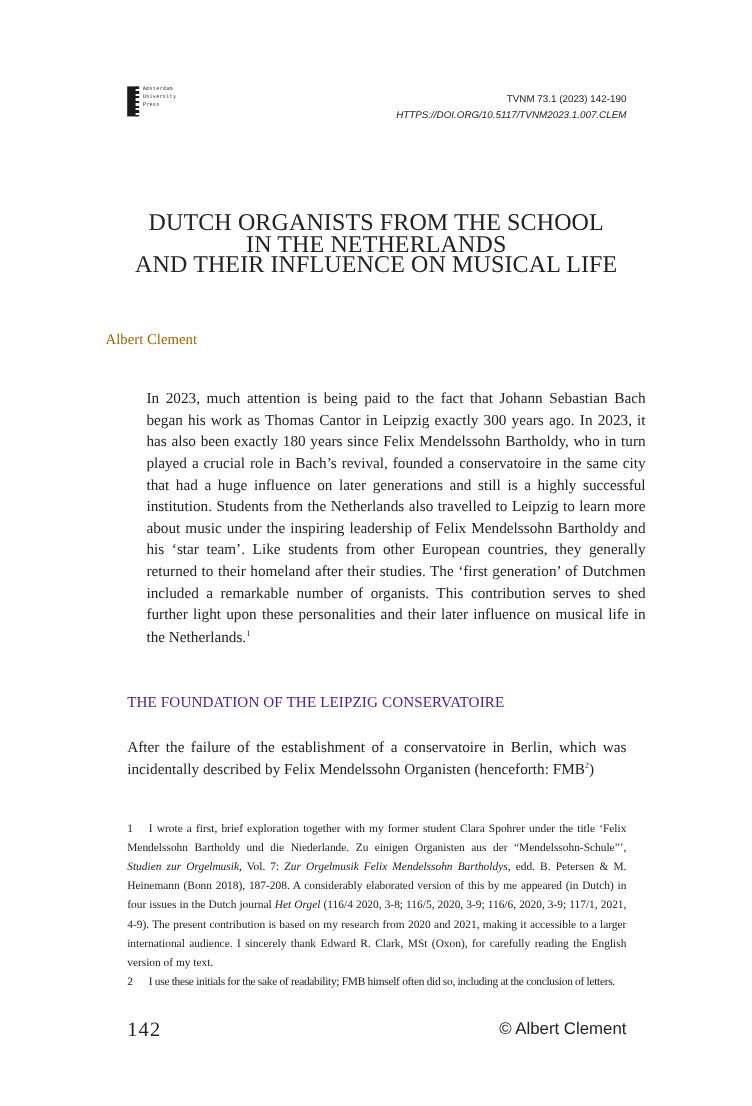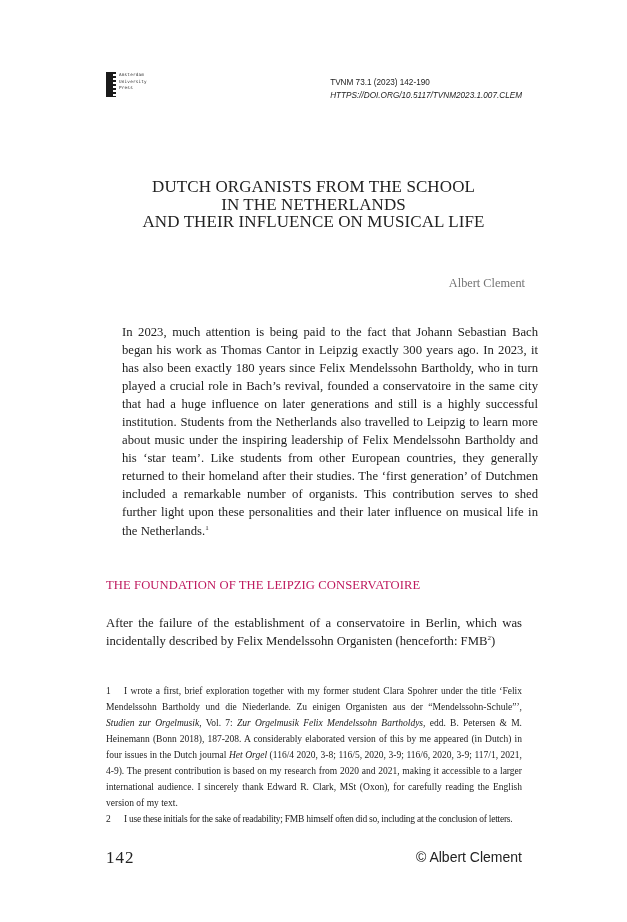--- a/index.html
+++ b/index.html
@@ -2,28 +2,28 @@
 <html><head>
 <meta charset="utf-8">
 <style>
   html, body { margin: 0; padding: 0; background: #ffffff; }
   body { width: 627px; height: 922px; position: relative; overflow: hidden; color: #222; font-family: "DejaVu Serif", serif; }
   .logo { position: absolute; left: 106px; top: 72px; display: flex; align-items: flex-start; }
   .logo-mark { width: 8px; height: 25px; background: #1a1a1a; position: relative; }
   .logo-mark::after { content: ""; position: absolute; right: -2px; top: 0; width: 3px; height: 25px;
     background: repeating-linear-gradient(to bottom, #1a1a1a 0 2px, #fff 2px 4px); }
   .logo-text { margin-left: 5px; font-family: "DejaVu Sans Mono", monospace; font-size: 4.3px; line-height: 6.5px; color: #333; letter-spacing: 0.2px; }
-  .journal { position: absolute; right: 105px; top: 76px; font-family: "Liberation Sans", sans-serif; font-size: 8.2px; line-height: 13px; color: #222; }
+  .journal { position: absolute; right: 105px; top: 76px; text-align: right; font-family: "Liberation Sans", sans-serif; font-size: 8.2px; line-height: 13px; color: #222; }
   .journal .doi { font-style: italic; }
-  .title { position: absolute; left: 100px; width: 427px; top: 178px; text-align: center; font-family: "Liberation Serif", serif; font-size: 17px; line-height: 17.5px; color: #222; letter-spacing: 0.1px; }
-  .author { position: absolute; left: 98px; width: 427px; top: 276px; text-align: right; font-family: "Liberation Serif", serif; font-size: 12.3px; color: #737373; }
+  .title { position: absolute; left: 100px; width: 427px; top: 178px; text-align: center; font-family: "Liberation Serif", serif; font-size: 20px; line-height: 17.5px; color: #222; letter-spacing: 0.1px; }
+  .author { position: absolute; left: 88px; width: 427px; top: 276px; text-align: left; font-family: "Liberation Serif", serif; font-size: 12.3px; color: #a16207; }
   .body-text { position: absolute; left: 106px; width: 416px; font-family: "Liberation Serif", serif; font-size: 12.7px; line-height: 18.05px; text-align: justify; color: #222; }
   .p1 { top: 323px; margin-left: 16px; }
   .p2 { top: 614px; }
-  .heading { position: absolute; left: 106px; top: 578px; font-family: "Liberation Serif", serif; font-size: 12.6px; color: #be185d; letter-spacing: 0.1px; }
+  .heading { position: absolute; left: 106px; top: 578px; font-family: "Liberation Serif", serif; font-size: 12.6px; color: #4c1d95; letter-spacing: 0.1px; }
   sup { font-size: 7px; line-height: 0; vertical-align: 5px; }
   .footnotes { position: absolute; left: 106px; width: 416px; top: 683px; font-family: "Liberation Serif", serif; font-size: 9.5px; line-height: 16.05px; text-align: justify; color: #222; }
   .fn-num { display: inline-block; width: 18px; }
   .fn2 { letter-spacing: -0.25px; }
   .footer-left { position: absolute; left: 106px; top: 848px; font-family: "Liberation Serif", serif; font-size: 17px; letter-spacing: 1px; color: #222; }
   .footer-right { position: absolute; right: 105px; top: 849px; font-family: "Liberation Sans", sans-serif; font-size: 14px; color: #222; }
   i { font-style: italic; }
 </style>
 </head>
 <body>

